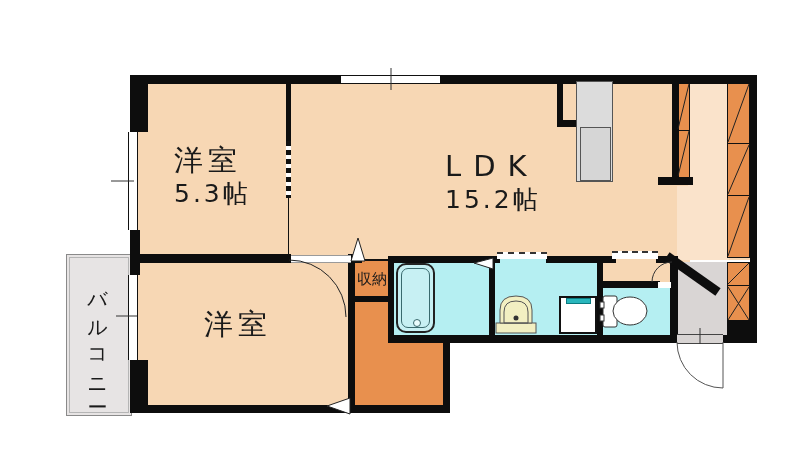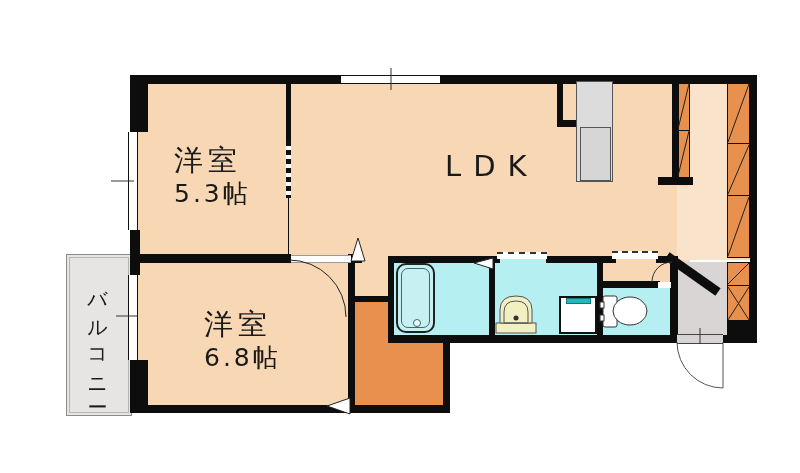--- a/index.html
+++ b/index.html
@@ -38,20 +38,23 @@
     <div class="abs" style="left:2px;top:2px;right:2px;bottom:2px;border:1px solid #b5b5b5;"></div>
     <div class="label" style="left:18px;top:22px;writing-mode:vertical-rl;font-size:20px;letter-spacing:7px;">バルコニー</div>
   </div>
 
   <div class="floor" style="left:393px;top:258px;width:99px;height:79px;background:var(--wet);"></div>
   <div class="floor" style="left:492px;top:258px;width:108px;height:79px;background:var(--wet);"></div>
   <div class="floor" style="left:602px;top:287px;width:70px;height:48px;background:var(--wet);"></div>
 
   <div class="floor" style="left:676px;top:262px;width:51px;height:76px;background:var(--entry);"></div>
 
+  <div class="floor" style="left:352px;top:259px;width:40px;height:40px;background:var(--closet);border:2px solid #111;box-sizing:border-box;">
+    <div class="label" style="left:3px;top:9px;font-size:15px;letter-spacing:0px;">収納</div>
+  </div>
   <div class="floor" style="left:352px;top:299px;width:40px;height:110px;background:var(--closet);"></div>
   <div class="floor" style="left:352px;top:337px;width:93px;height:72px;background:var(--closet);"></div>
 
   <div class="hatch" style="left:677px;top:83px;width:13px;height:48px;"></div>
   <div class="hatch" style="left:677px;top:130px;width:13px;height:48px;"></div>
   <div class="hatch" style="left:727px;top:83px;width:23px;height:61px;"></div>
   <div class="hatch" style="left:727px;top:143px;width:23px;height:53px;"></div>
   <div class="hatch" style="left:727px;top:195px;width:23px;height:63px;"></div>
   <div class="hatch" style="left:727px;top:262px;width:23px;height:24px;"></div>
   <div class="hatch" style="left:727px;top:285px;width:23px;height:37px;"></div>
@@ -152,19 +155,19 @@
       <line x1="700" y1="328" x2="700" y2="344"></line>
     </g>
   </svg>
 
   <div class="label" style="left:174px;top:142px;">
     <div class="lbl-room">洋室</div>
     <div class="lbl-size">5.3帖</div>
   </div>
   <div class="label" style="left:418px;top:148px;margin-left:27px;">
     <div class="lbl-room" style="letter-spacing:12px;">LDK</div>
+    <div class="lbl-size">15.2帖</div>
   </div>
   <div class="label" style="left:204px;top:306px;">
     <div class="lbl-room">洋室</div>
-    <div class="lbl-size">6.8帖</div>
   </div>
 
 </div>
 
 </body></html>

